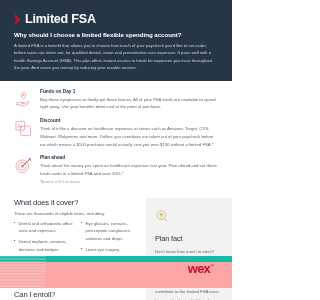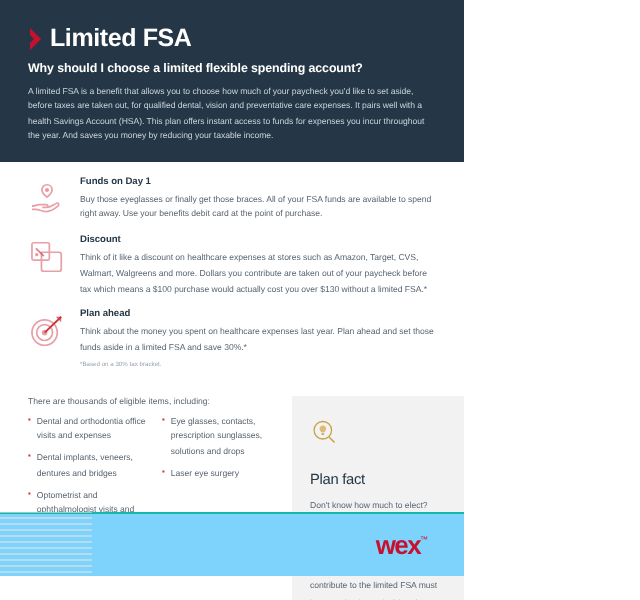--- a/index.html
+++ b/index.html
@@ -74,22 +74,22 @@
   .fastfact {
     background: #f2f2f2; padding: 11px 9px 12px 9px; height: 100%;
   }
   .ff-icon { width: 14px; height: 14px; margin-bottom: 7px; }
   .ff-title { font-size: 7.4px; color: #253746; margin-bottom: 5px; letter-spacing: -0.15px; }
   .ff-body { font-size: 4.3px; color: #5b6670; line-height: 1.9; letter-spacing: -0.02px; }
 
   
   .footer {
     position: absolute; left: 0; bottom: 0; width: 232px; height: 32px;
-    background: #7dd3fc; border-top: 1px solid #14b8a6;
-    display: flex; align-items: center; justify-content: flex-end;
+    background: #fca5a5; border-top: 6px solid #14b8a6;
+    display: flex; align-items: flex-start; justify-content: flex-end;
     padding-right: 18px;
   }
   .wex { display: flex; align-items: flex-start; }
   .wex-txt {
     color: #c8102e; font-size: 13px; font-weight: bold;
     letter-spacing: -0.8px; line-height: 1;
   }
   .wex-tm { color: #c8102e; font-size: 4px; margin-top: 1px; }
   .stripes { position: absolute; left: 0; bottom: 0; width: 46px; height: 32px; opacity: .55; }
 </style>
@@ -150,20 +150,21 @@
         <div class="bbody">Think about the money you spent on healthcare expenses last year. Plan ahead and set those funds aside in a limited FSA and save 30%.*</div>
         <div class="footnote">*Based on a 30% tax bracket.</div>
       </div>
     </div>
 
   </div>
 
   <div class="cover-wrap">
 
     <div class="cover-left">
+      <div class="h2">What does it cover?</div>
       <div class="lead">There are thousands of eligible items, including:</div>
 
       <div class="cols">
         <div class="col">
           <div class="li">
             <span class="dot">▪</span>
             <span class="li-t">Dental and orthodontia office visits and expenses</span>
           </div>
           <div class="li">
             <span class="dot">▪</span>

